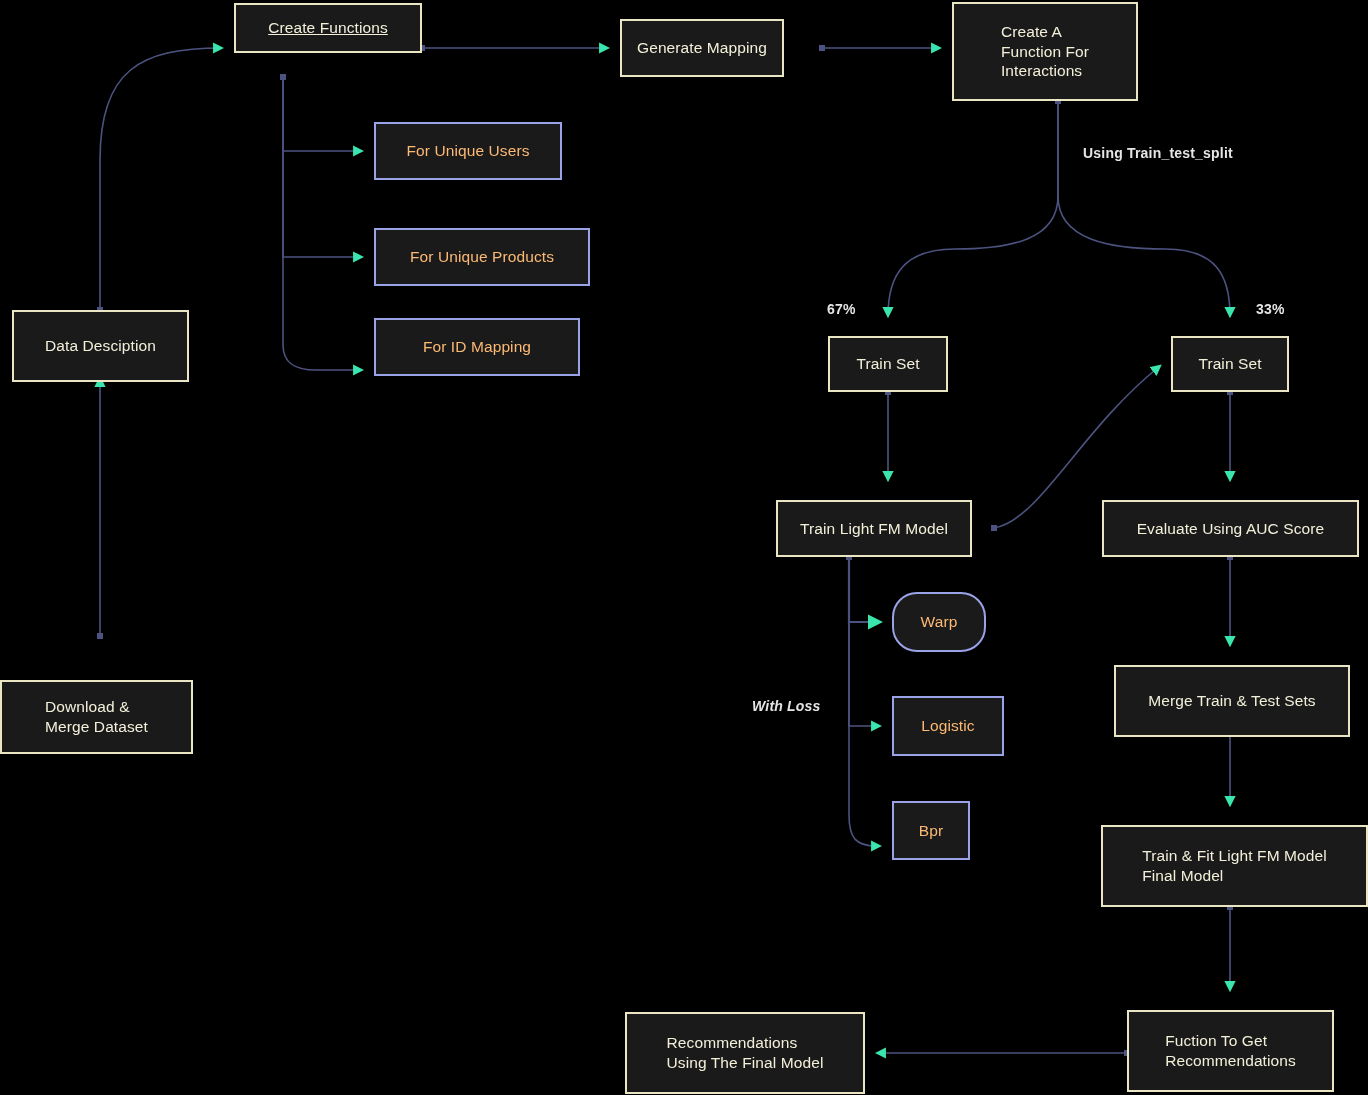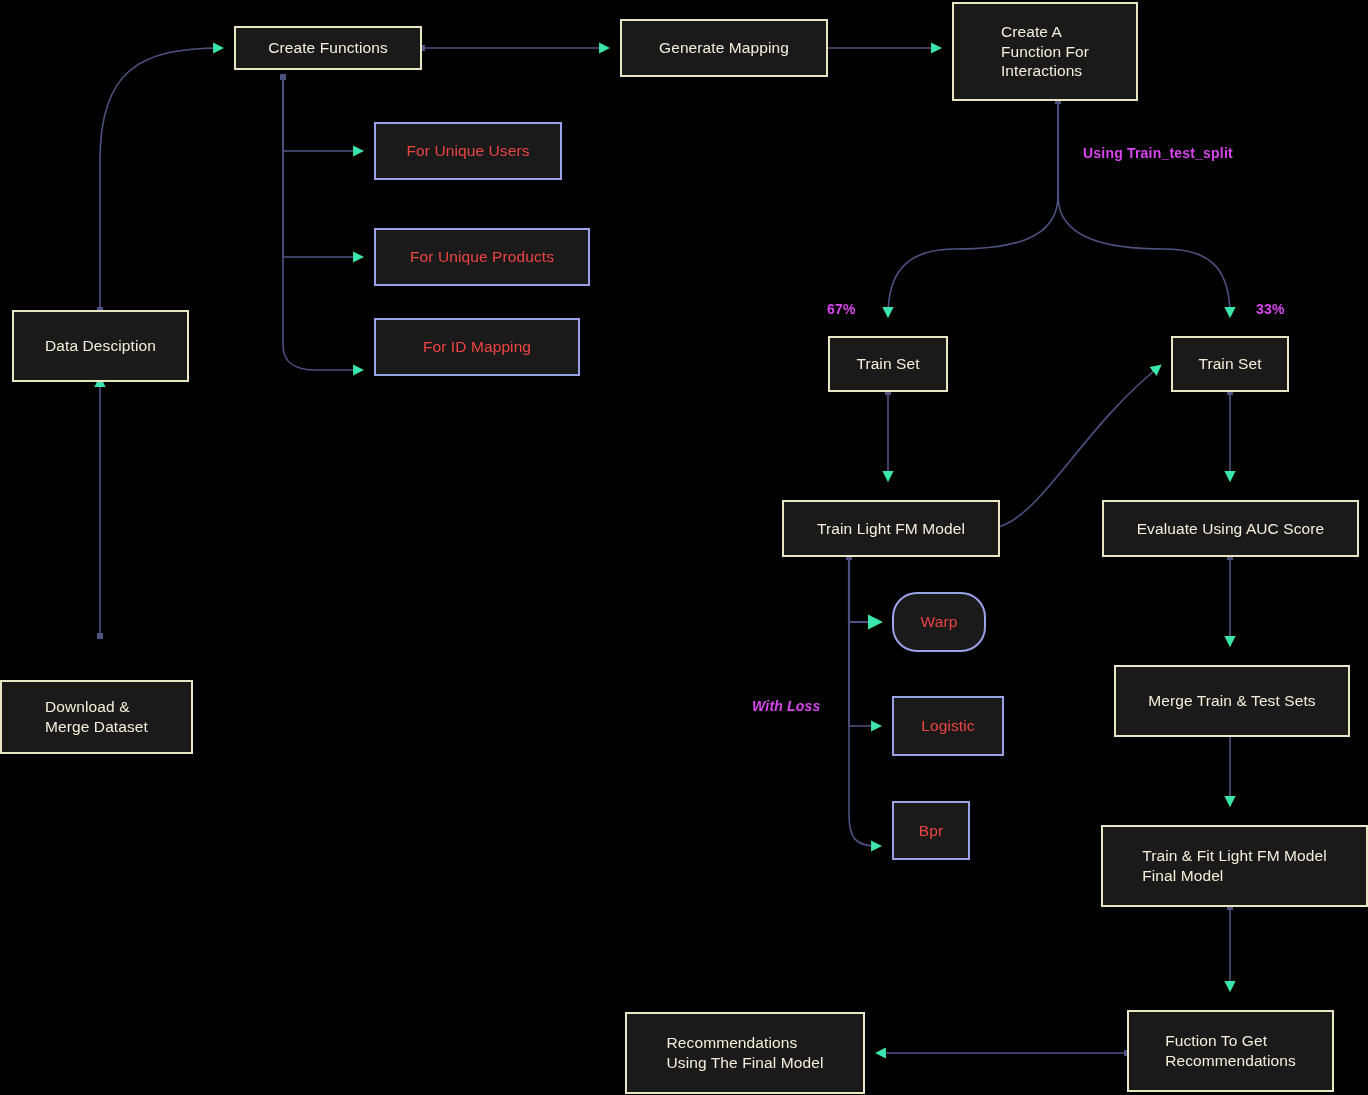--- a/index.html
+++ b/index.html
@@ -36,26 +36,26 @@
     white-space: pre-line;
     letter-spacing: 0.1px;
   }
   .node.cream {
     border: 2px solid #eae6c4;
     color: #f3f0da;
     font-size: 15.5px;
   }
   .node.lav {
     border: 2px solid #9aa3e8;
-    color: #ef4444;
+    color: #fdba74;
     font-size: 15.5px;
   }
   .edge-label {
     position: absolute;
-    color: #d946ef;
+    color: #e5e5e5;
     font-size: 14px;
     font-weight: bold;
     letter-spacing: 0.2px;
     white-space: nowrap;
     text-align: center;
   }
 </style>
 </head>
 <body>
 
@@ -121,31 +121,31 @@
       <path d="M 1127 1053 L 877 1053" marker-end="url(#ah)"></path>
       <rect x="1124" y="1050" width="6" height="6" fill="#4d5380" stroke="none"></rect>
 
     </g>
   </svg>
 
   <div id="nodes">
       <div class="node cream" style="left: 0px; top: 636px; width: 193px; height: 74px; margin-top: 44px;">Download &amp;
 Merge Dataset</div>
       <div class="node cream" style="left: 12px; top: 310px; width: 177px; height: 72px;">Data Desciption</div>
-      <div class="node cream" style="left: 234px; top: 26px; width: 188px; height: 44px;">Create Functions</div>
+      <div class="node cream" style="left: 234px; top: 3px; width: 188px; height: 50px; text-decoration: underline;">Create Functions</div>
       <div class="node lav" style="left: 374px; top: 122px; width: 188px; height: 58px;">For Unique Users</div>
       <div class="node lav" style="left: 374px; top: 228px; width: 216px; height: 58px;">For Unique Products</div>
       <div class="node lav" style="left: 374px; top: 318px; width: 206px; height: 58px;">For ID Mapping</div>
-      <div class="node cream" style="left: 620px; top: 19px; width: 208px; height: 58px;">Generate Mapping</div>
+      <div class="node cream" style="left: 620px; top: 19px; width: 164px; height: 58px;">Generate Mapping</div>
       <div class="node cream" style="left: 952px; top: 2px; width: 186px; height: 99px;">Create A
 Function For
 Interactions</div>
       <div class="node cream" style="left: 828px; top: 336px; width: 120px; height: 56px;">Train Set</div>
       <div class="node cream" style="left: 1171px; top: 336px; width: 118px; height: 56px;">Train Set</div>
-      <div class="node cream" style="left: 776px; top: 500px; width: 218px; height: 57px; margin-left: 6px;">Train Light FM Model</div>
+      <div class="node cream" style="left: 776px; top: 500px; width: 196px; height: 57px;">Train Light FM Model</div>
       <div class="node lav" style="left: 892px; top: 592px; width: 94px; height: 60px; border-radius: 25px;">Warp</div>
       <div class="node lav" style="left: 892px; top: 696px; width: 112px; height: 60px;">Logistic</div>
       <div class="node lav" style="left: 892px; top: 801px; width: 78px; height: 59px;">Bpr</div>
       <div class="node cream" style="left: 1102px; top: 500px; width: 257px; height: 57px;">Evaluate Using AUC Score</div>
       <div class="node cream" style="left: 1114px; top: 665px; width: 236px; height: 72px;">Merge Train &amp; Test Sets</div>
       <div class="node cream" style="left: 1101px; top: 825px; width: 267px; height: 82px;">Train &amp; Fit  Light FM Model
 Final Model</div>
       <div class="node cream" style="left: 1127px; top: 1010px; width: 207px; height: 82px;">Fuction To Get
 Recommendations</div>
       <div class="node cream" style="left: 625px; top: 1012px; width: 240px; height: 82px;">Recommendations

